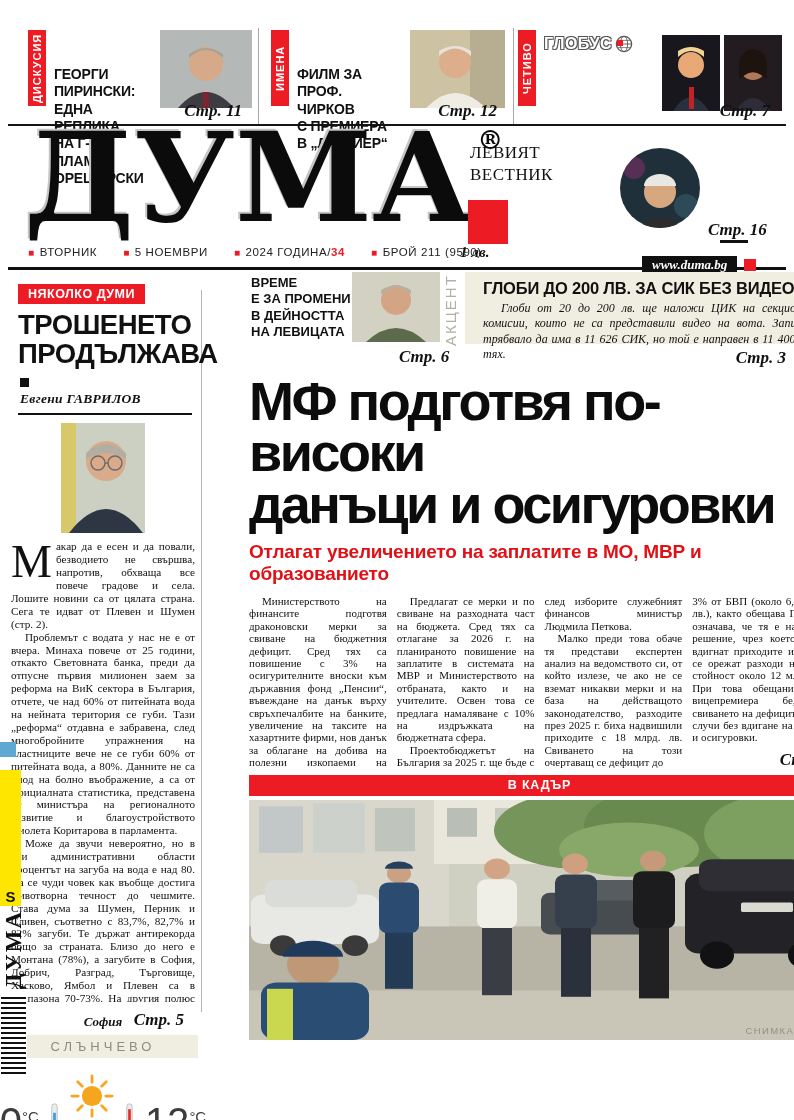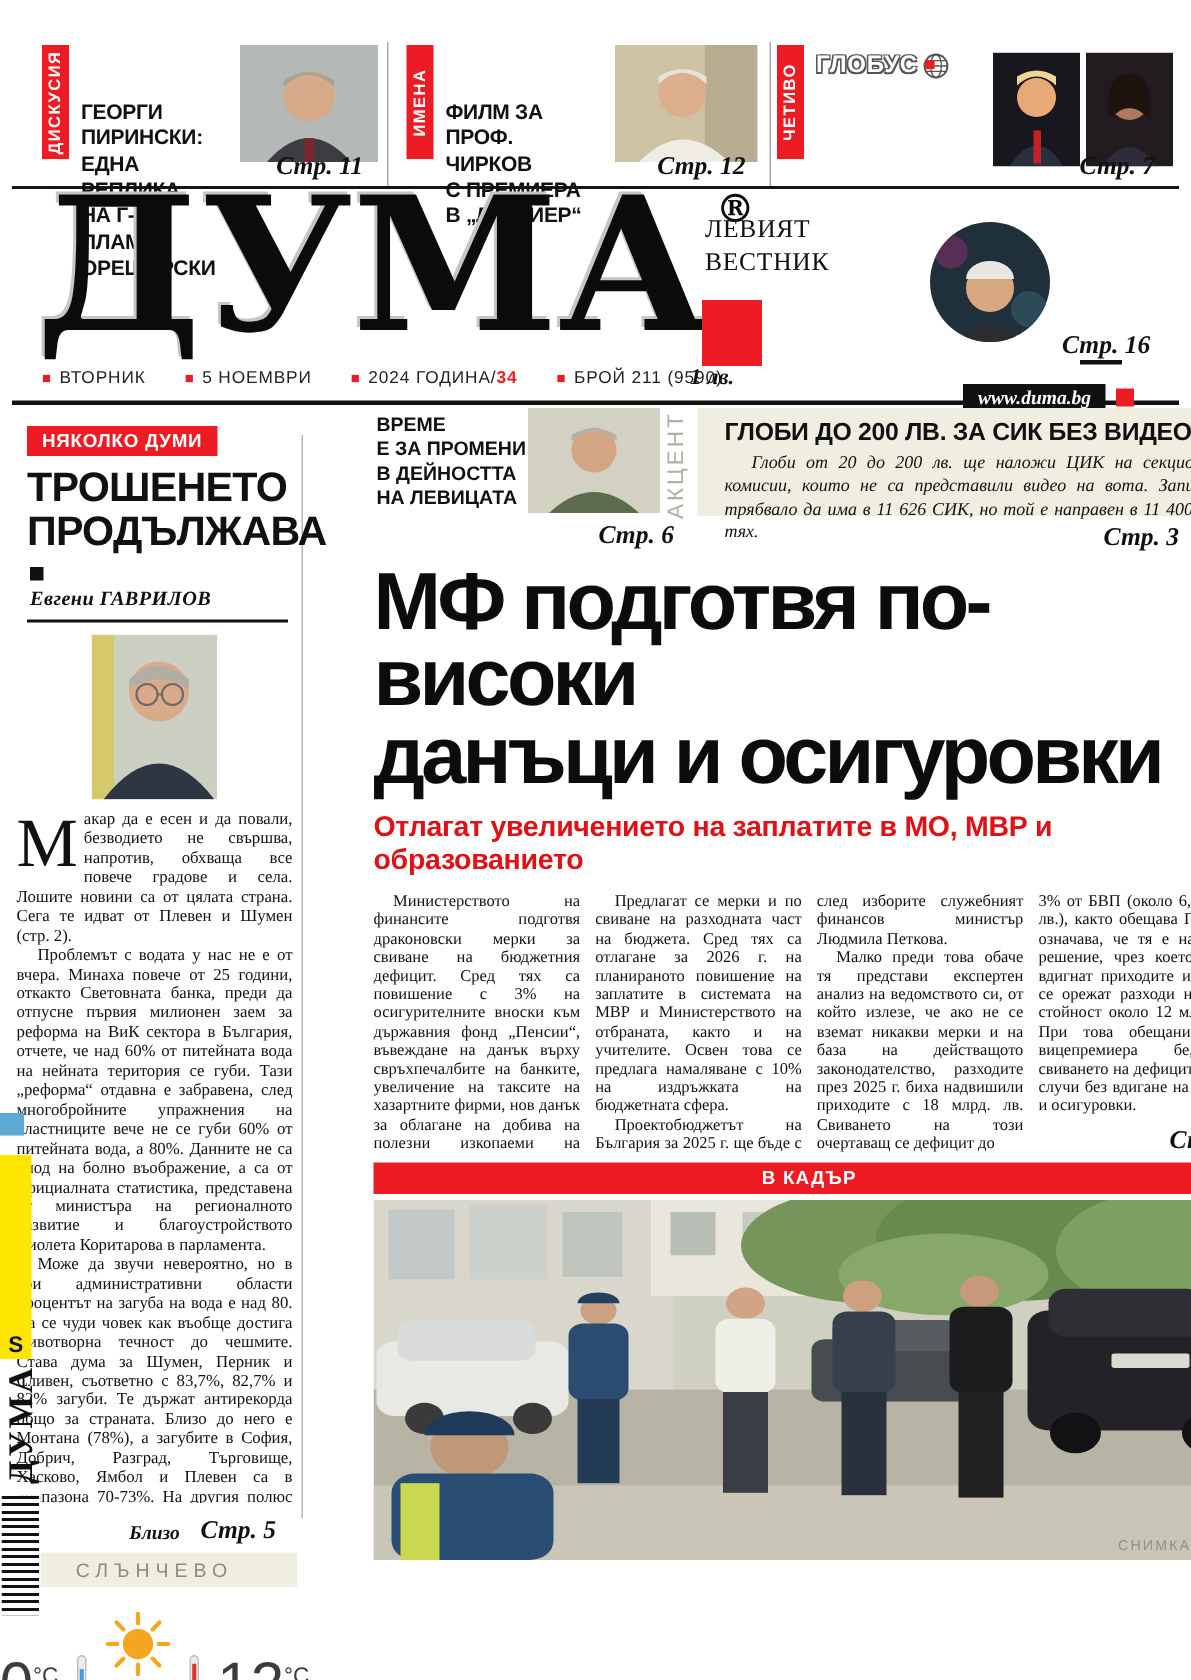--- a/index.html
+++ b/index.html
@@ -278,21 +278,21 @@
     </div>
     <div class="op-body">
       <p class="first"><span class="dropcap">М</span><span>акар да е есен и да повали, безводието не свършва, напротив, обхваща все повече градове и села. Лошите новини са от цялата страна. Сега те идват от Плевен и Шумен (стр. 2).</span></p>
       <p>Проблемът с водата у нас не е от вчера. Минаха повече от 25 години, откакто Световната банка, преди да отпусне първия милионен заем за реформа на ВиК сектора в България, отчете, че над 60% от питейната вода на нейната територия се губи. Тази „реформа“ отдавна е забравена, след многобройните упражнения на властниците вече не се губи 60% от питейната вода, а 80%. Данните не са плод на болно въображение, а са от официалната статистика, представена от министъра на регионалното развитие и благоустройството Виолета Коритарова в парламента.</p>
       <p>Може да звучи невероятно, но в три административни области процентът на загуба на вода е над 80. Да се чуди човек как въобще достига животворна течност до чешмите. Става дума за Шумен, Перник и Сливен, съответно с 83,7%, 82,7% и 82% загуби. Те държат антирекорда общо за страната. Близо до него е Монтана (78%), а загубите в София, Добрич, Разград, Търговище, Хасково, Ямбол и Плевен са в диапазона 70-73%. На другия полюс са Русе, Смолян, Видин, Кърджали, където стойностите са под 50%. Отличникът е ВиК-Благоевград - „само“ 44,1% загуби.</p>
     </div>
     <div class="pref op-ref">Стр. 5</div>
   </aside>
 
   <div class="weather">
-    <div class="w-city">Близо</div>
+    <div class="w-city">София</div>
     <div class="w-cond">СЛЪНЧЕВО</div>
     <div class="w-row">
       <span class="w-temp"><span>0</span><sup>°C</sup></span>
       <span>
         <svg viewBox="0 0 16 40" width="15" height="36">
           <rect x="5" y="2" width="6" height="26" rx="3" fill="#ececec" stroke="#bbb"></rect>
           <rect x="6.5" y="12" width="3" height="16" fill="#3f9be0"></rect>
           <circle cx="8" cy="32" r="6.5" fill="#3f9be0"></circle>
         </svg>
       </span>

